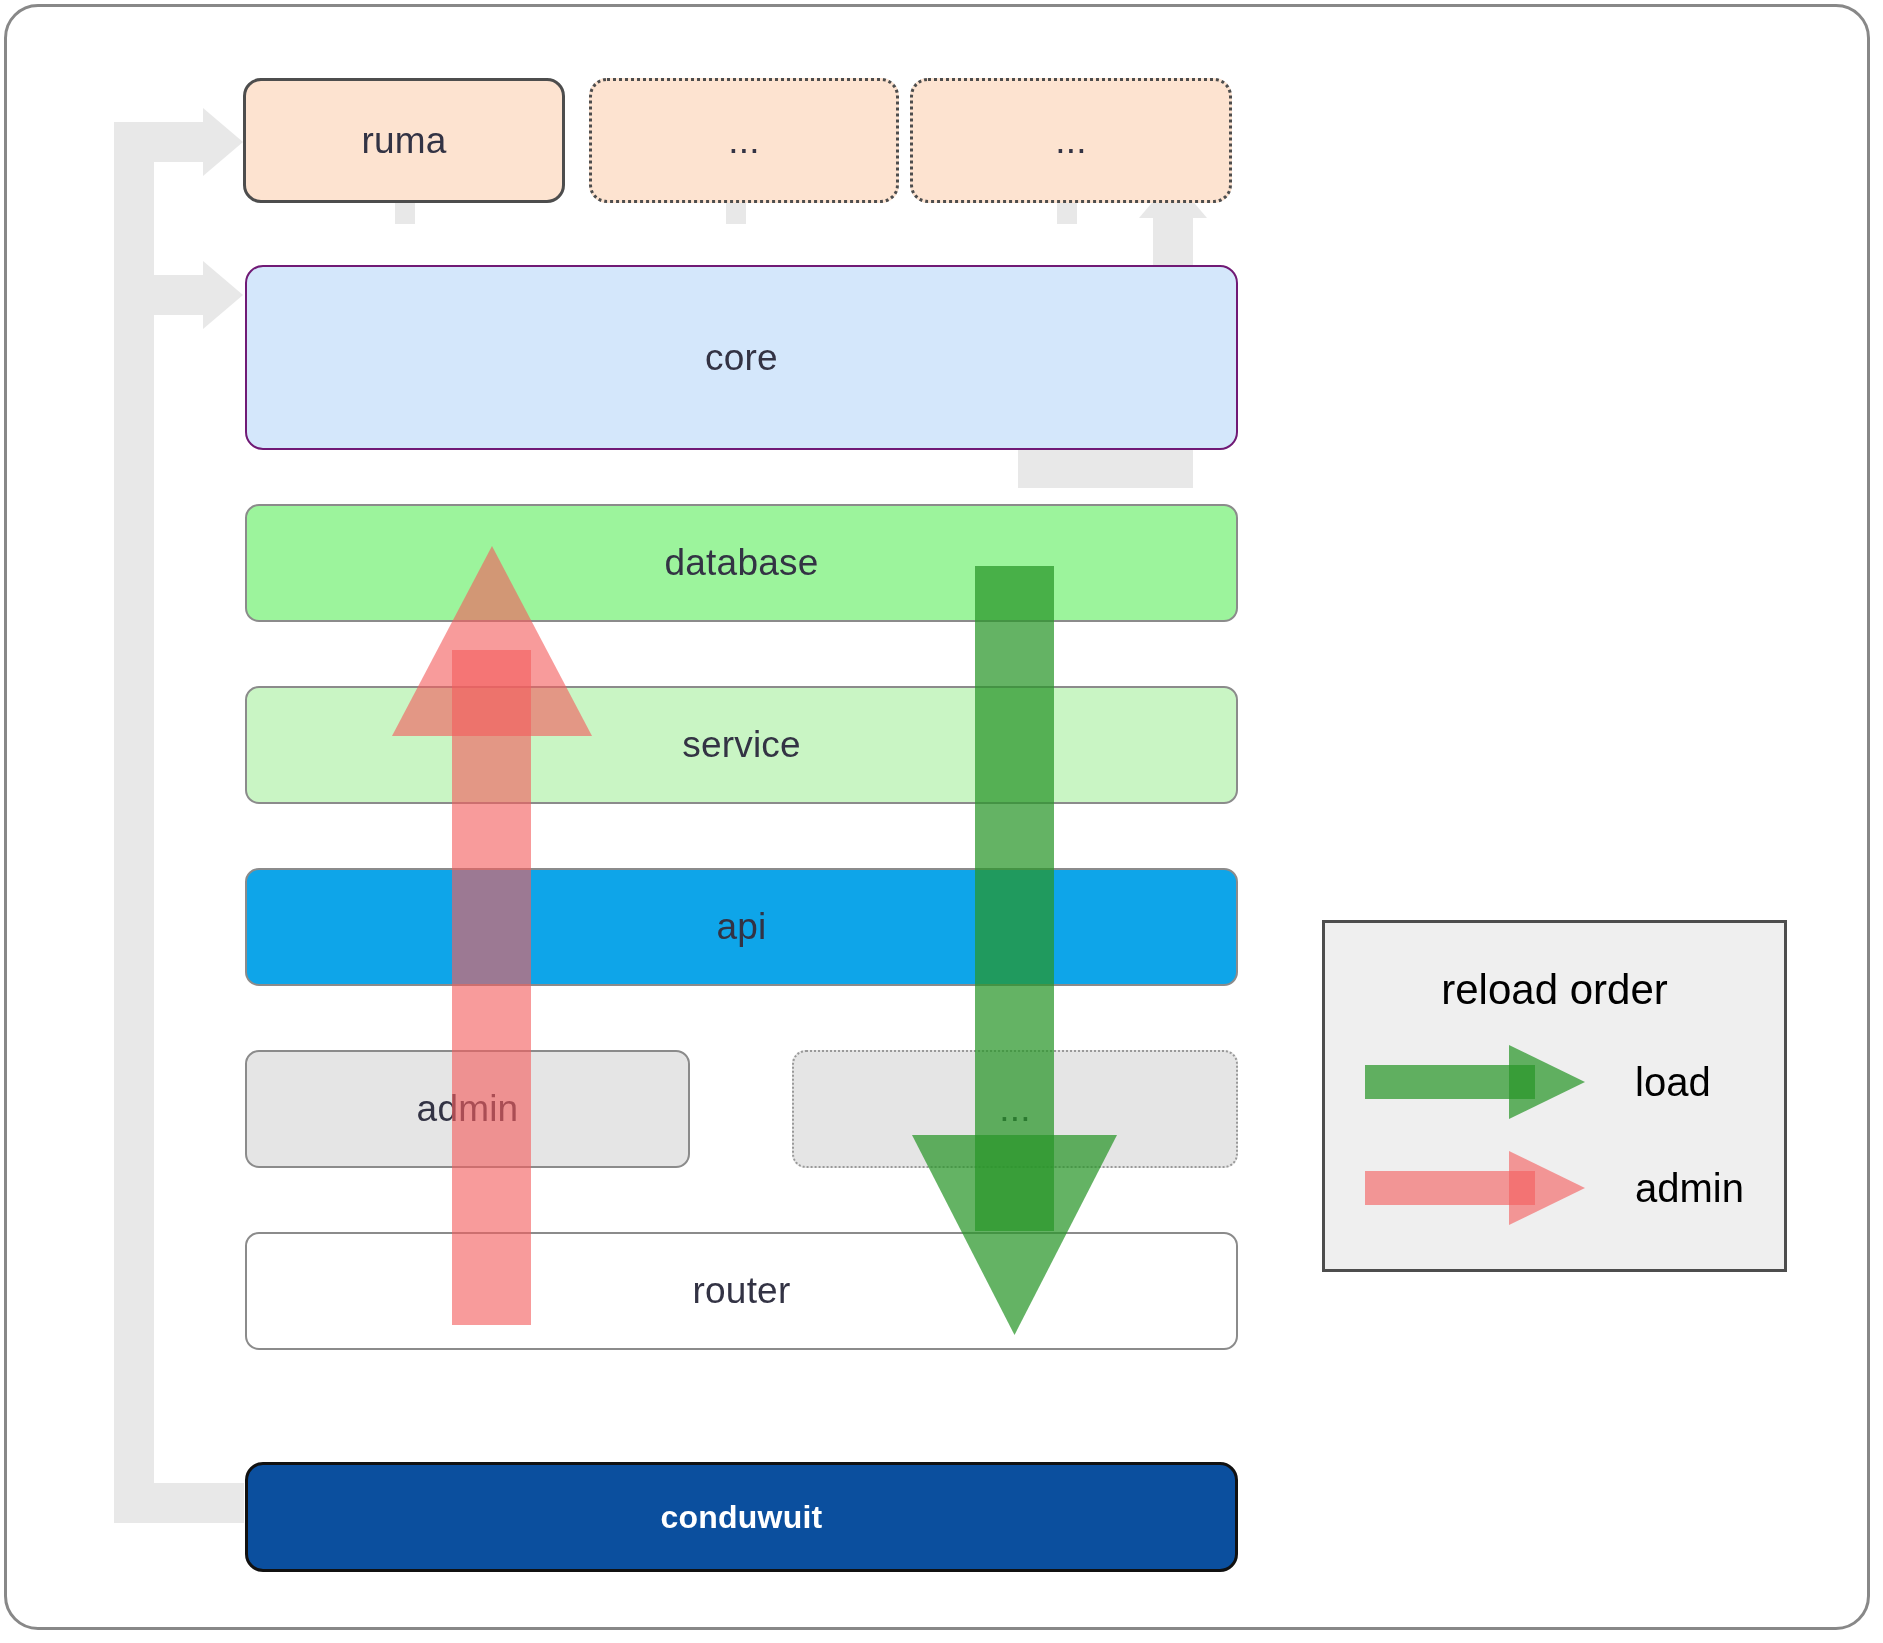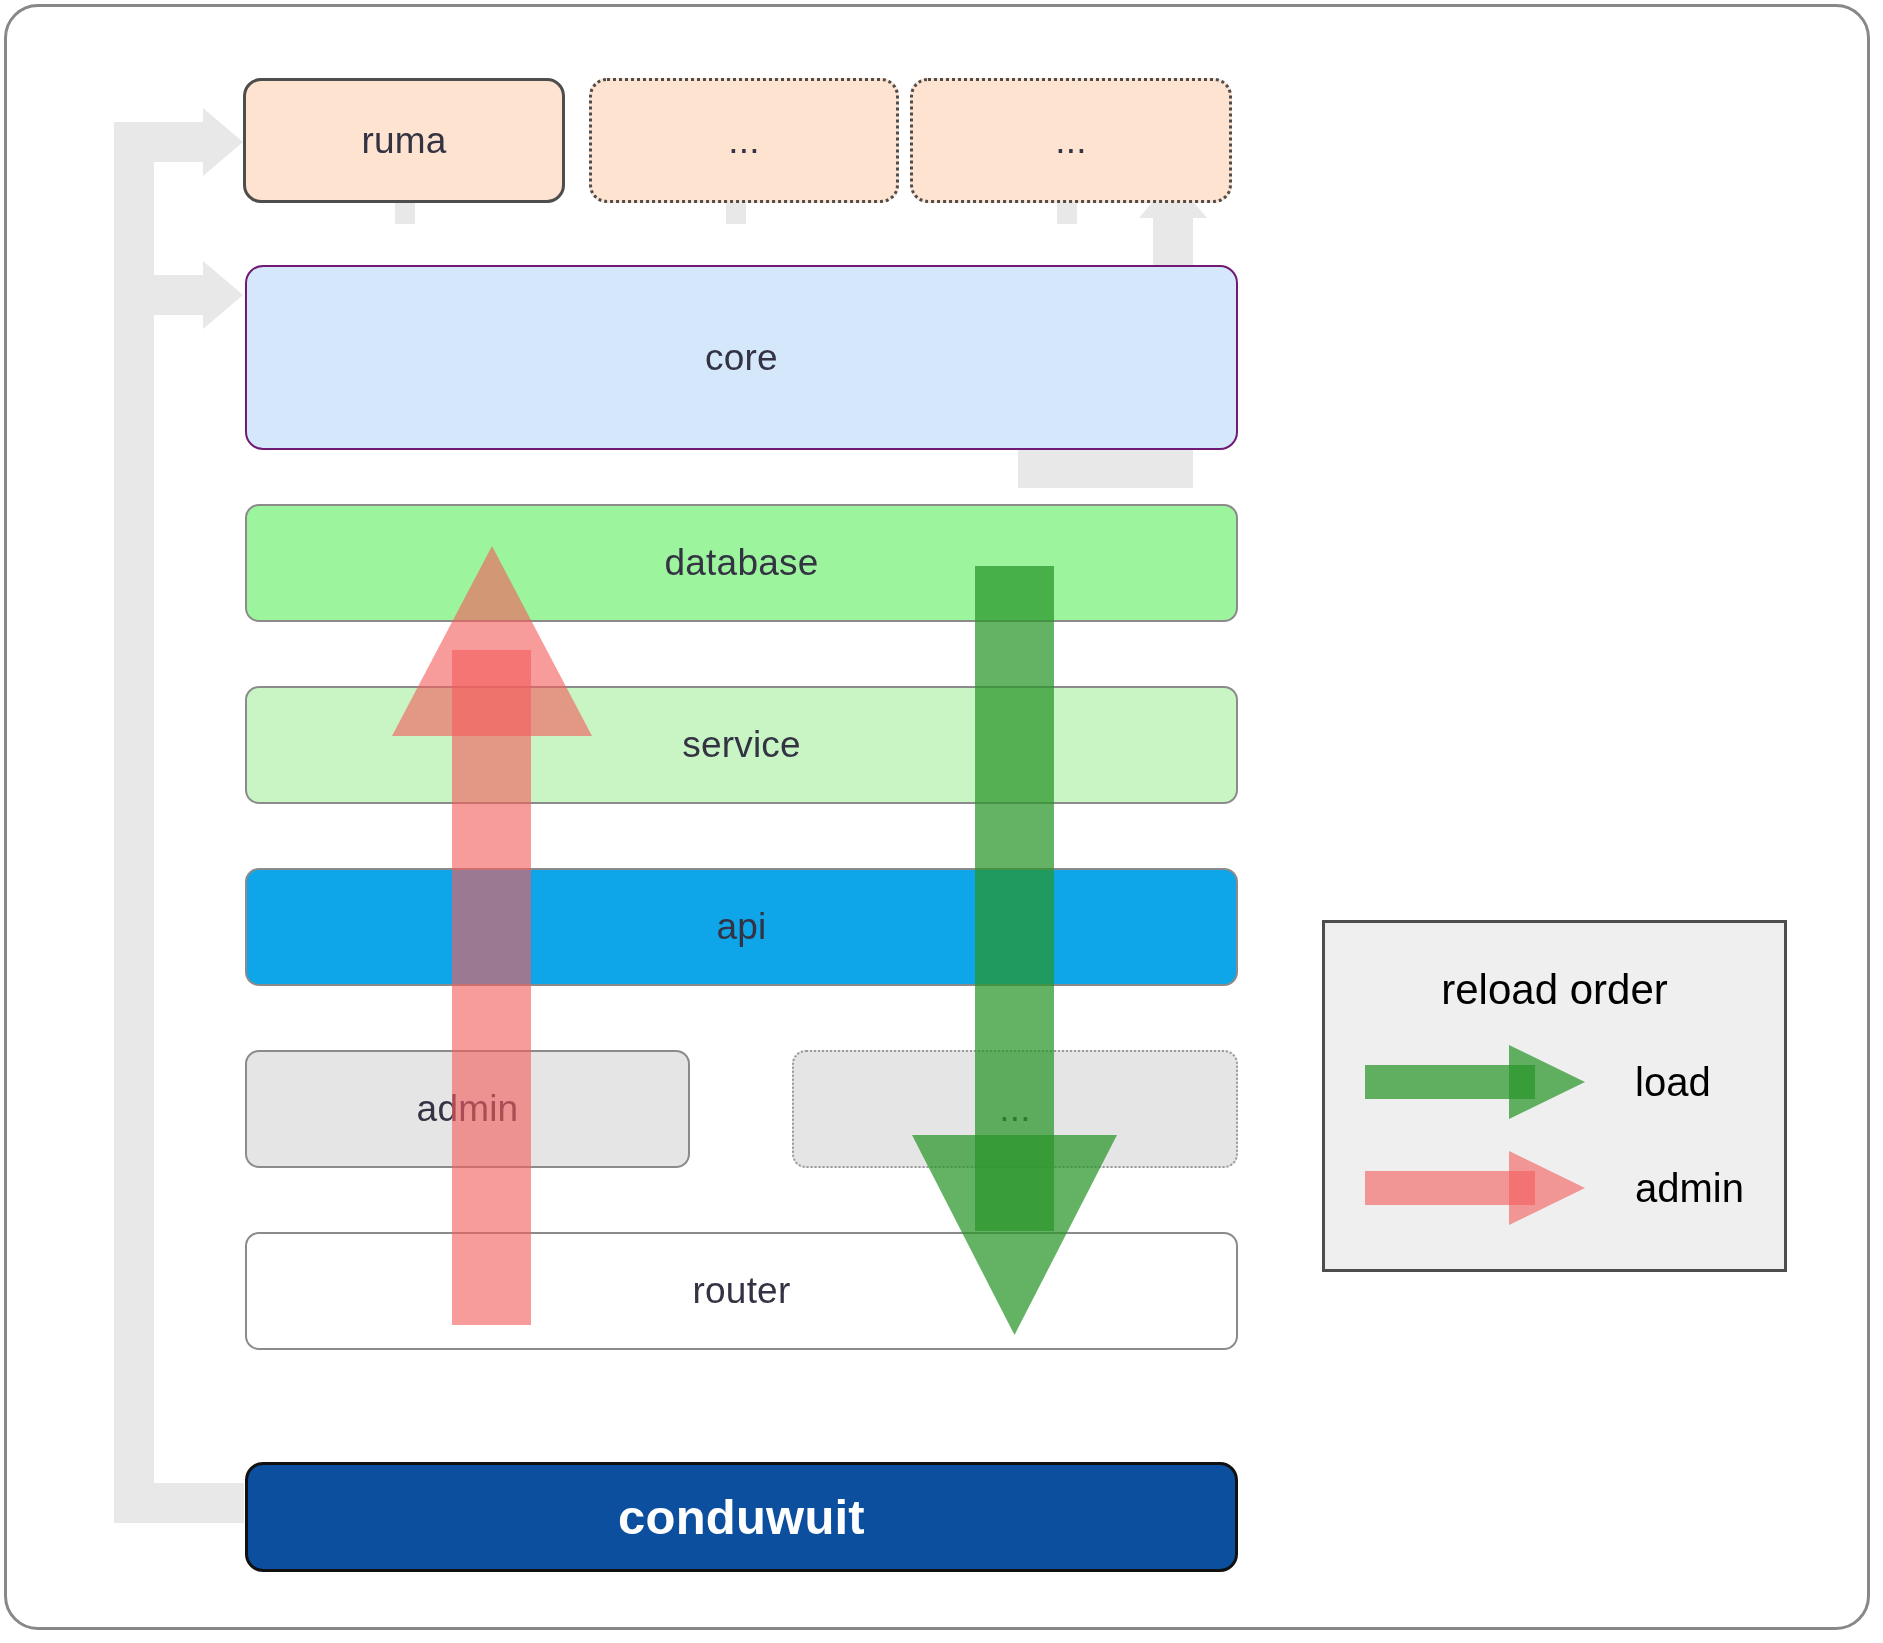--- a/index.html
+++ b/index.html
@@ -82,21 +82,21 @@
   .node.router {
     background: #ffffff;
     border: 2px solid #8b8b8b;
   }
   .node.app {
     background: #0b4f9e;
     border: 3px solid #111111;
     border-radius: 18px;
     color: #ffffff;
     font-weight: bold;
-    font-size: 49px;
+    font-size: 32px;
   }
   .node .label {
     pointer-events: none;
   }
 
   
   .conn {
     position: absolute;
     background: #e8e8e8;
     z-index: 1;

